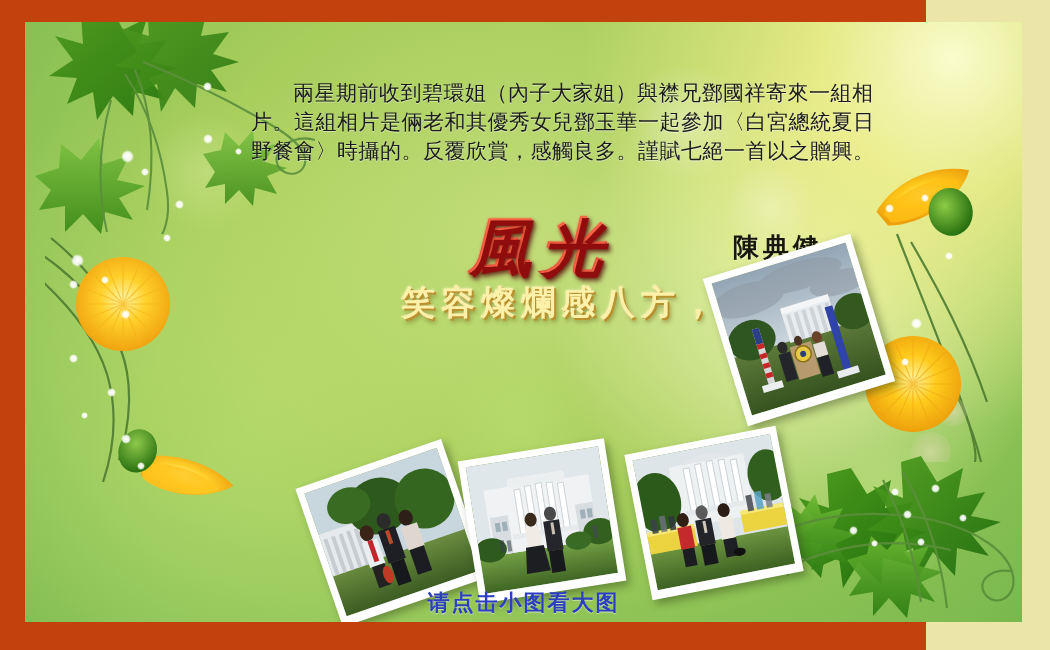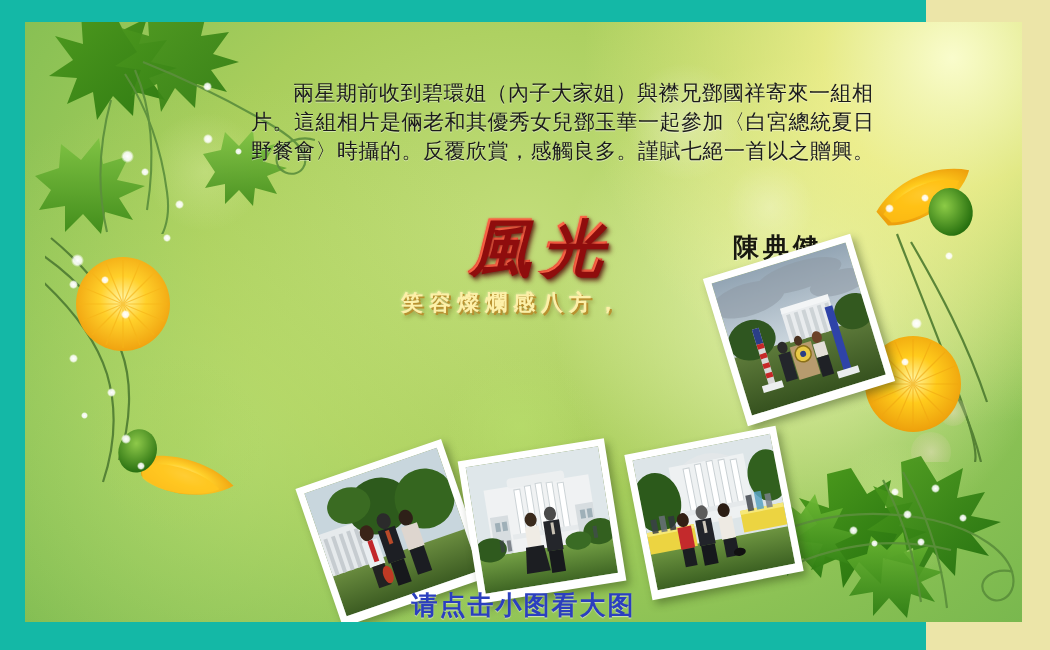--- a/index.html
+++ b/index.html
@@ -3,21 +3,21 @@
 <meta charset="utf-8">
 <style>
   html,body{margin:0;padding:0;}
   body{
     width:1050px;height:650px;overflow:hidden;
     background:#ece5a8;
     font-family:"Liberation Sans", sans-serif;
   }
   #card{
     position:absolute;left:0;top:0;width:926px;height:650px;
-    background:#14b8a6;
+    background:#c2410c;
   }
   
   #canvas{
     position:absolute;left:25px;top:22px;width:997px;height:600px;
     overflow:hidden;
     background:
       radial-gradient(circle at 93% 6%, rgba(255,255,210,.95) 0%, rgba(253,245,150,.75) 12%, rgba(250,240,140,0) 34%),
       radial-gradient(circle at 78% 48%, rgba(238,247,185,.85) 0%, rgba(226,242,160,0) 30%),
       radial-gradient(circle at 20% 70%, rgba(196,228,120,.55) 0%, rgba(196,228,120,0) 40%),
       radial-gradient(ellipse at 50% 35%, #c2dd7a 0%, #a9ce5c 45%, #8cc255 75%, #79b84e 100%);
@@ -52,21 +52,21 @@
   #author{
     position:absolute;left:680px;top:208px;
     font-family:"DejaVu Serif","Liberation Serif",serif;
     font-size:26px;font-weight:bold;color:#18180f;letter-spacing:4px;
     text-shadow:1px 1px 1px rgba(255,255,255,.35);
     margin-left:28px;
   }
   #poem{
     position:absolute;left:376px;top:262px;
     font-family:"DejaVu Serif","Liberation Serif",serif;
-    font-size:22px;line-height:36px;font-weight:bold;letter-spacing:6px;
+    font-size:34px;line-height:36px;font-weight:bold;letter-spacing:6px;
     color:#fdf0a8;
     text-shadow:
       2px 2px 0 #b9912f,
       3px 4px 4px rgba(90,70,10,.45),
       0 0 3px rgba(255,250,200,.9);
   }
   #poem .ln{display:block;white-space:nowrap;}
   
   .photo{
     position:absolute;background:#ffffff;
@@ -74,21 +74,21 @@
     box-shadow:3px 5px 9px rgba(40,60,20,.42);
   }
   .photo .img{
     width:100%;height:100%;display:block;overflow:hidden;position:relative;
     background:#9fb48a;
   }
   
   #hint{
     position:absolute;left:0;right:0;top:566px;text-align:center;
     font-family:"DejaVu Sans","Liberation Sans",sans-serif;
-    font-size:26px;font-weight:bold;color:#2b3fbf;letter-spacing:2px;
+    font-size:22px;font-weight:bold;color:#2b3fbf;letter-spacing:2px;
     text-shadow:0 1px 1px rgba(255,255,255,.55);
   }
   #watermark{
     position:absolute;left:24px;top:548px;
     font-family:"DejaVu Serif","Liberation Serif",serif;
     font-style:italic;font-weight:bold;font-size:27px;letter-spacing:.5px;
     color:rgba(236,224,90,.82);
     text-shadow:1px 1px 2px rgba(60,90,30,.45);
   }
 </style>

